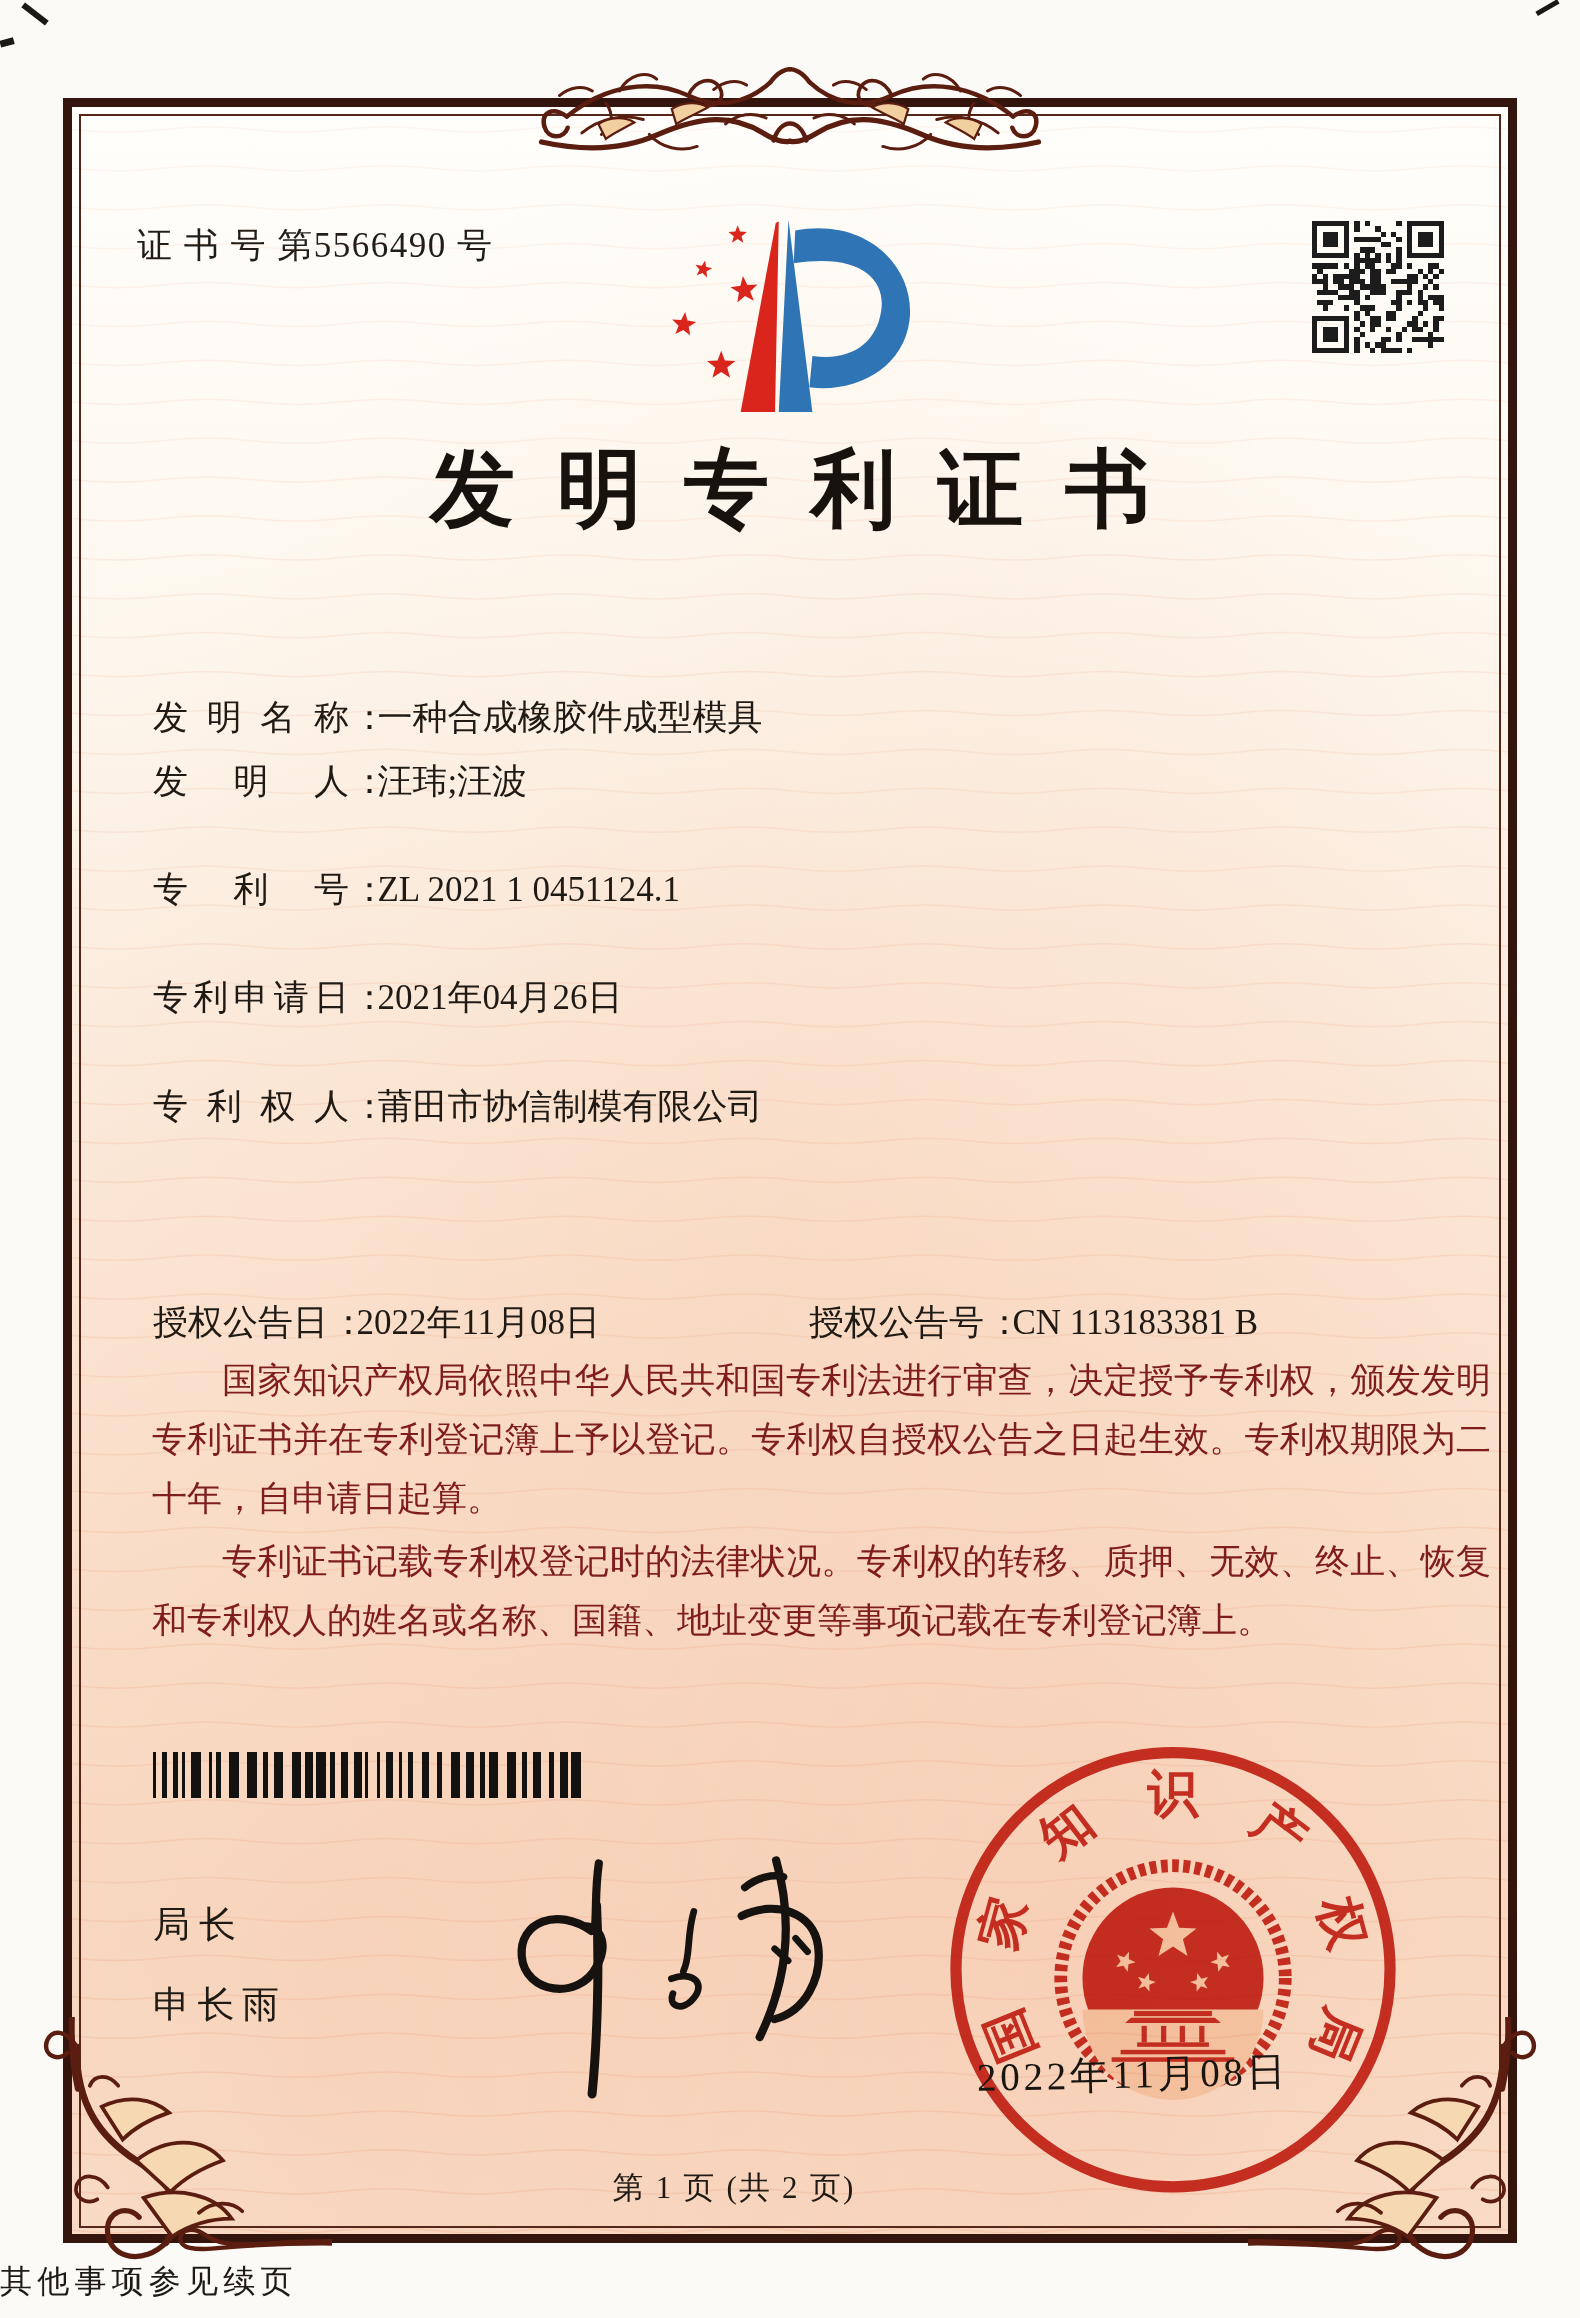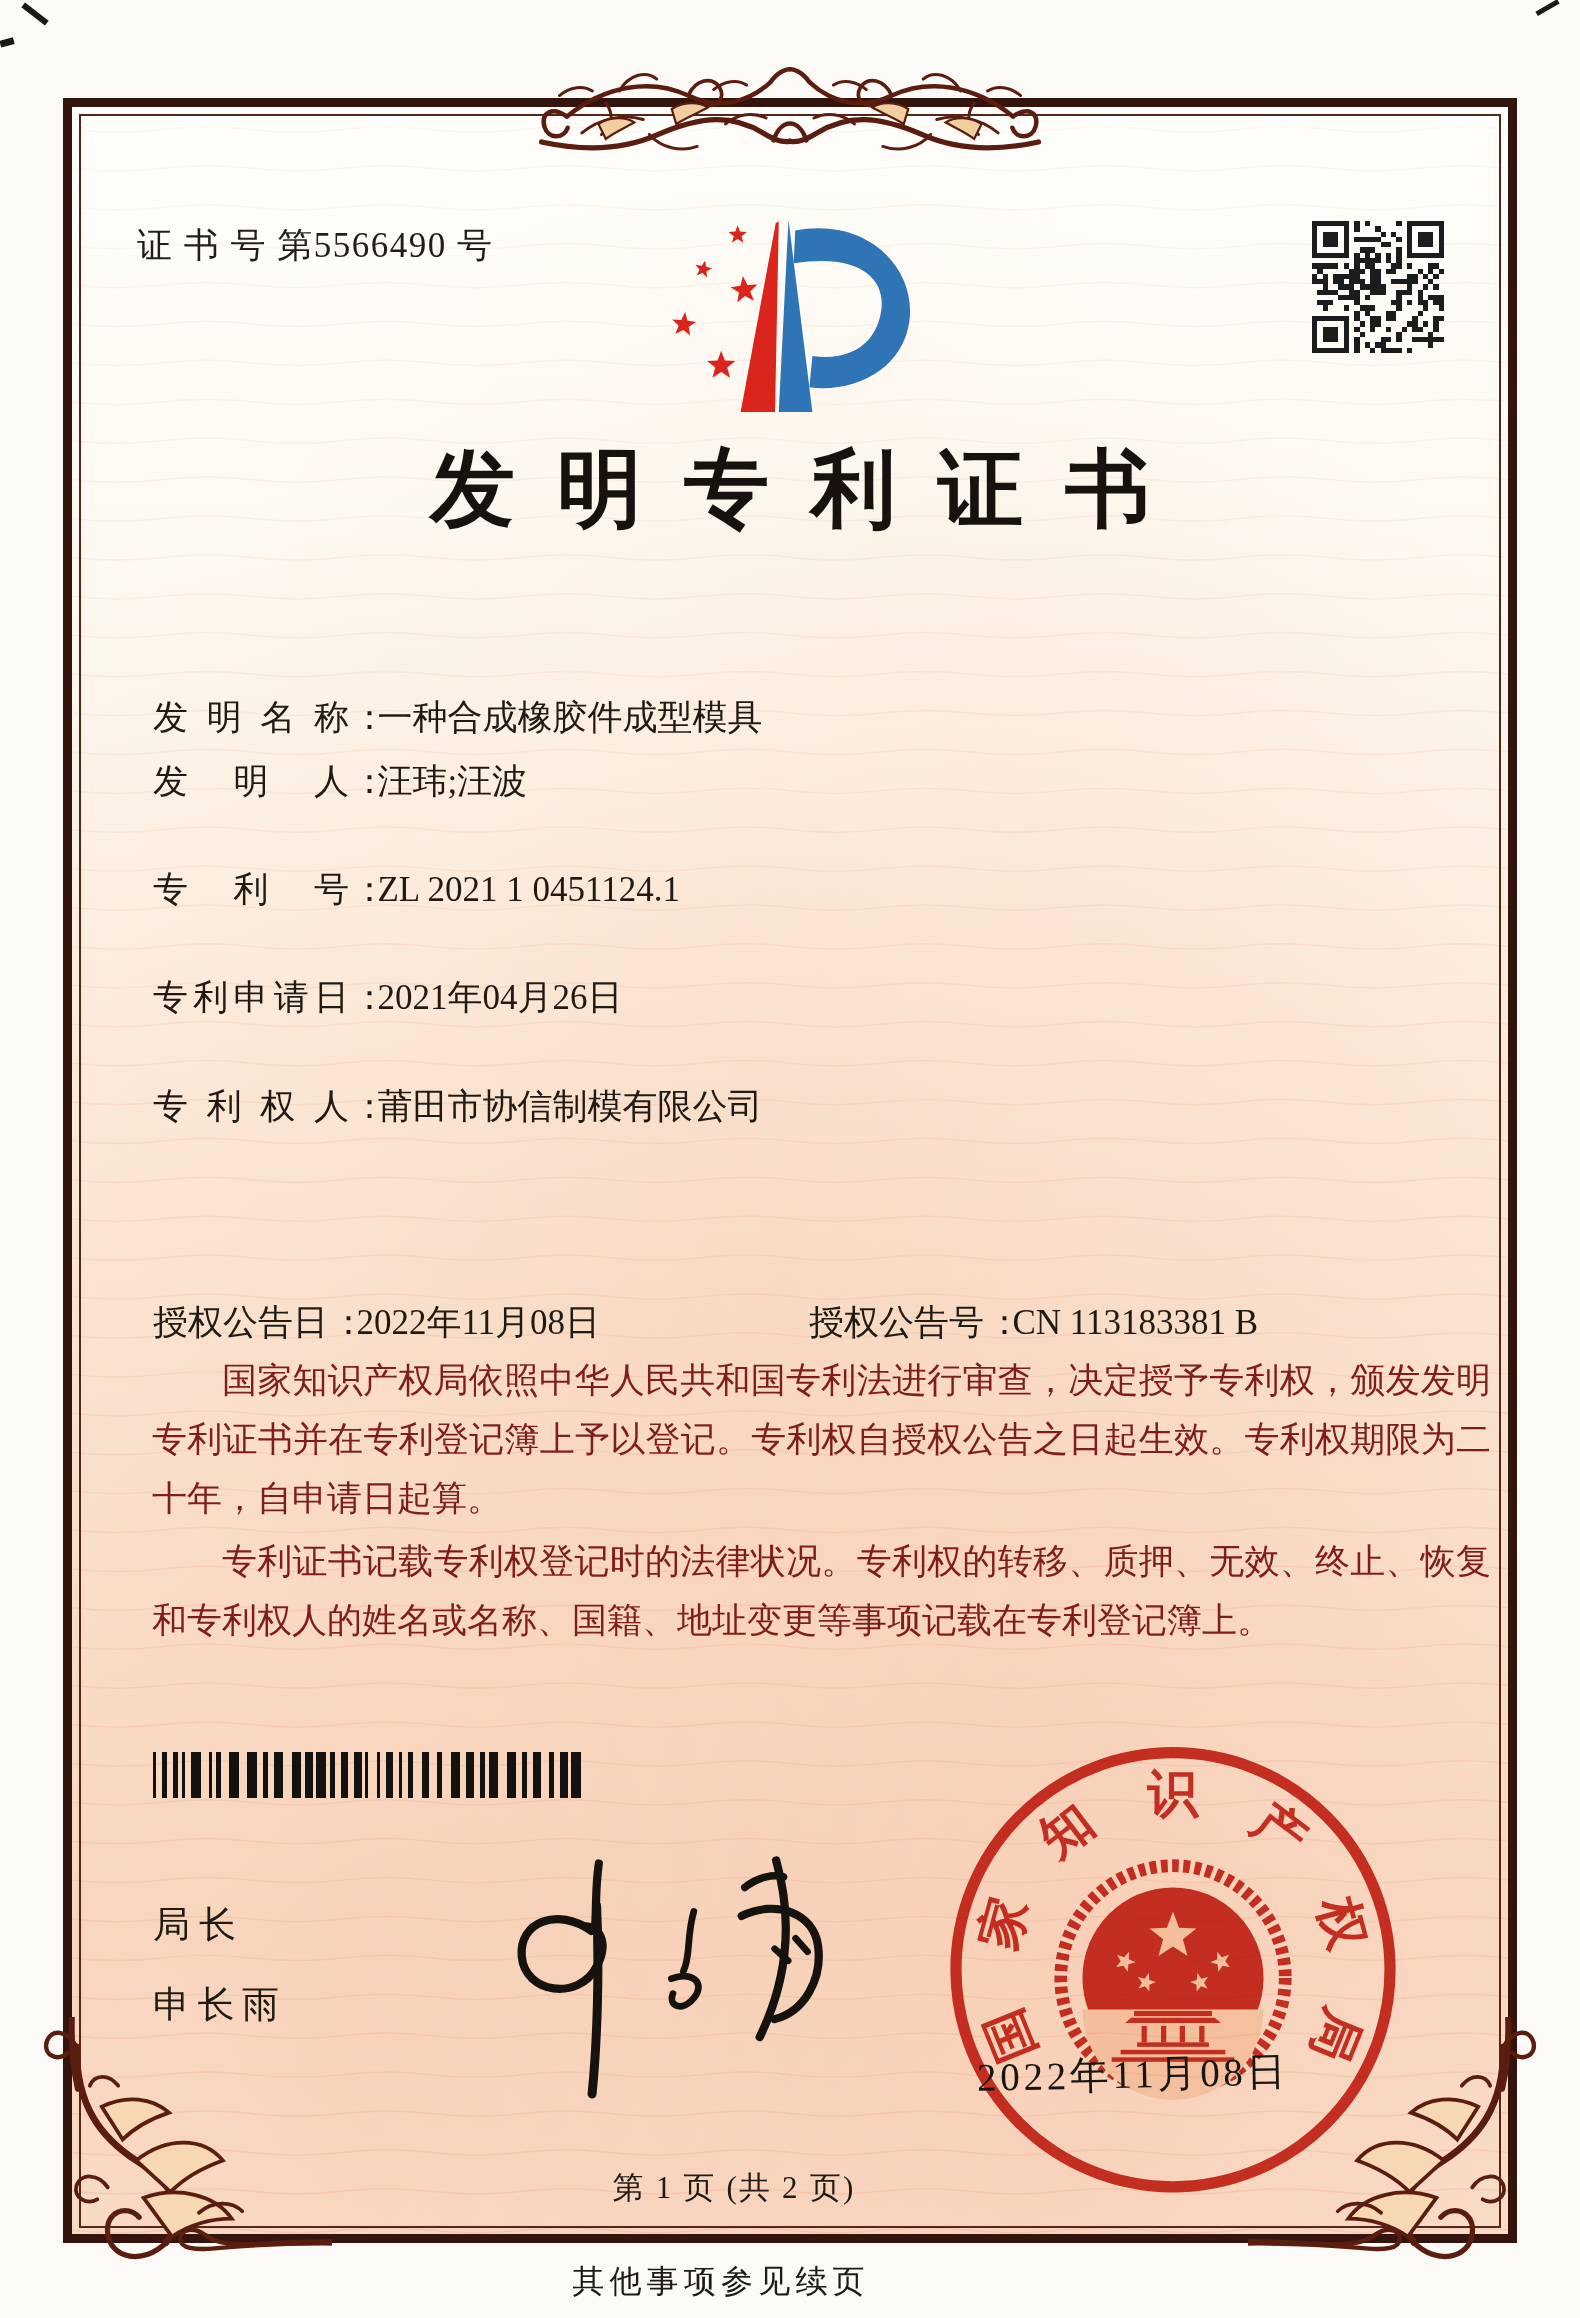--- a/index.html
+++ b/index.html
@@ -34,21 +34,21 @@
   .paras p{margin:0 0 3.7px 0;text-indent:2em;}
   .barcode{left:153px;top:1752px;width:449px;height:46px;display:flex;align-items:stretch;}
   .barcode div{background:#141210;height:100%;}
   .director-label{left:153px;top:1900px;font-size:37px;letter-spacing:9px;}
   .director-name{left:153px;top:1980px;font-size:37px;letter-spacing:7.5px;font-family:Liberation Mono, monospace;}
   .signature{left:408px;top:1817px;z-index:5;}
   .seal{left:941px;top:1740px;z-index:5;mix-blend-mode:multiply;}
   .seal-date{left:977px;top:2046px;width:464px;z-index:6;font-size:39px;letter-spacing:3.7px;
     color:#191511;transform:rotate(-1.2deg);white-space:nowrap;}
   .footer-page{left:0;right:0;top:2167px;text-align:center;font-size:31px;padding-right:112px;letter-spacing:2.2px;}
-  .footer-note{left:0;right:0;top:2260px;text-align:center;font-size:32px;padding-right:138px;letter-spacing:5.2px;}
+  .footer-note{left:0;right:0;top:2260px;font-size:32px;padding-right:138px;letter-spacing:5.2px;}
   .mark{position:absolute;background:#1b1916;z-index:6;}
 </style>
 </head>
 <body>
 
 <div class="page">
 
   <div class="paper-tint"></div>
   <svg class="texture" viewBox="0 0 1920 2843">
       <path d="M0 30 Q 60 37, 120 30 Q 180 23, 240 30 Q 300 37, 360 30 Q 420 23, 480 30 Q 540 37, 600 30 Q 660 23, 720 30 Q 780 37, 840 30 Q 900 23, 960 30 Q 1020 37, 1080 30 Q 1140 23, 1200 30 Q 1260 37, 1320 30 Q 1380 23, 1440 30 Q 1500 37, 1560 30 Q 1620 23, 1680 30 Q 1740 37, 1800 30 Q 1860 23, 1920 30" fill="none" stroke="#eeab89" stroke-width="2" opacity="0.10"></path>

